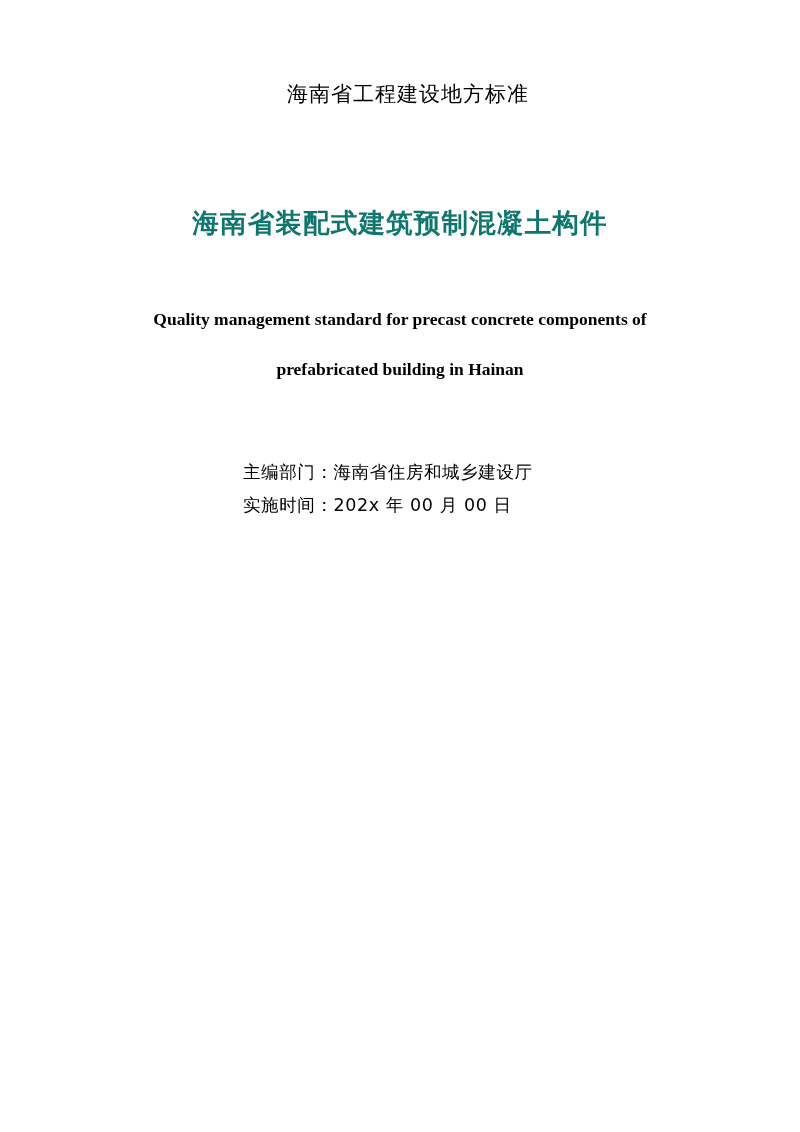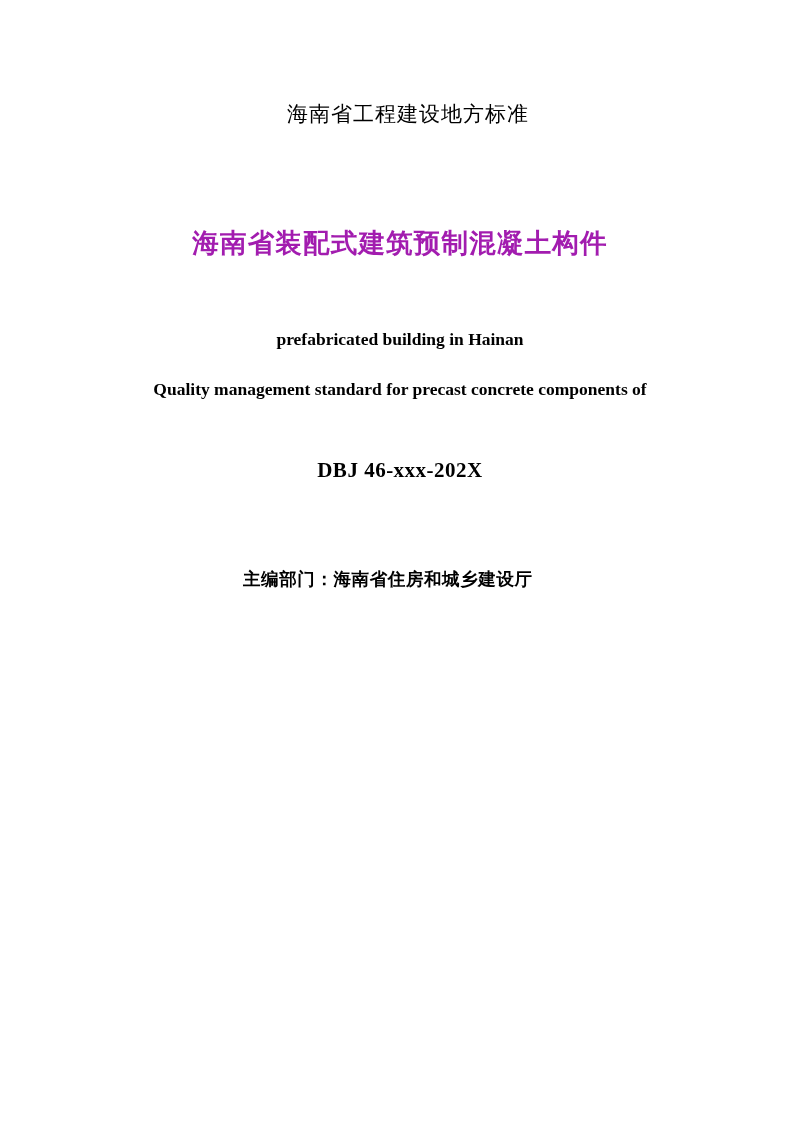--- a/index.html
+++ b/index.html
@@ -20,35 +20,35 @@
     height: 1132px;
     box-sizing: border-box;
     padding: 0;
     position: relative;
   }
   .series-line {
     text-align: center;
     font-family: "DejaVu Sans", sans-serif;
     font-size: 21px;
     letter-spacing: 1px;
-    margin-top: 100px;
+    margin-top: 80px;
     color: #000;
     padding-left: 16px;
   }
   .title-block {
     margin-top: 86px;
     text-align: center;
   }
   .title-line {
     font-family: "DejaVu Sans", sans-serif;
     font-weight: bold;
     font-size: 26.5px;
     letter-spacing: 1.2px;
     line-height: 58px;
-    color: #a21caf;
+    color: #0f766e;
   }
   .en-title {
     margin-top: 42px;
     text-align: center;
     font-family: "Liberation Serif", serif;
     font-weight: bold;
     font-size: 17.5px;
     line-height: 50px;
     color: #000;
   }
@@ -58,23 +58,22 @@
   .code-line {
     margin-top: 44px;
     text-align: center;
     font-family: "Liberation Serif", serif;
     font-weight: bold;
     font-size: 21px;
     letter-spacing: 0.5px;
     color: #000;
   }
   .meta-block {
-    margin-top: 80px;
+    margin-top: 62px;
     padding-left: 243px;
-    font-weight: bold;
   }
   .meta-row {
     font-family: "DejaVu Sans", sans-serif;
     font-size: 17.5px;
     line-height: 33px;
     letter-spacing: 0.6px;
     white-space: pre;
     color: #000;
   }
 </style>
@@ -83,23 +82,23 @@
 
 <div class="page">
 
   <div class="series-line">海南省工程建设地方标准</div>
 
   <div class="title-block">
     <div class="title-line">海南省装配式建筑预制混凝土构件</div>
   </div>
 
   <div class="en-title">
+    <span class="en-line">Quality management standard for precast concrete components of</span>
     <span class="en-line">prefabricated building in Hainan</span>
-    <span class="en-line">Quality management standard for precast concrete components of</span>
   </div>
 
-  <div class="code-line">DBJ 46-xxx-202X</div>
 
   <div class="meta-block">
     <div class="meta-row">主编部门：海南省住房和城乡建设厅</div>
+    <div class="meta-row">实施时间：202x 年 00 月 00 日</div>
   </div>
 
 </div>
 
 </body></html>

